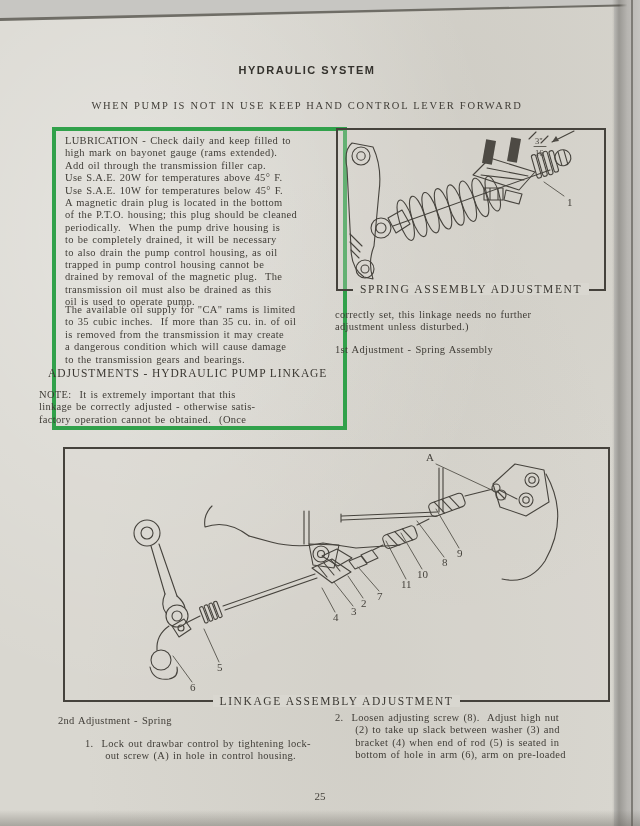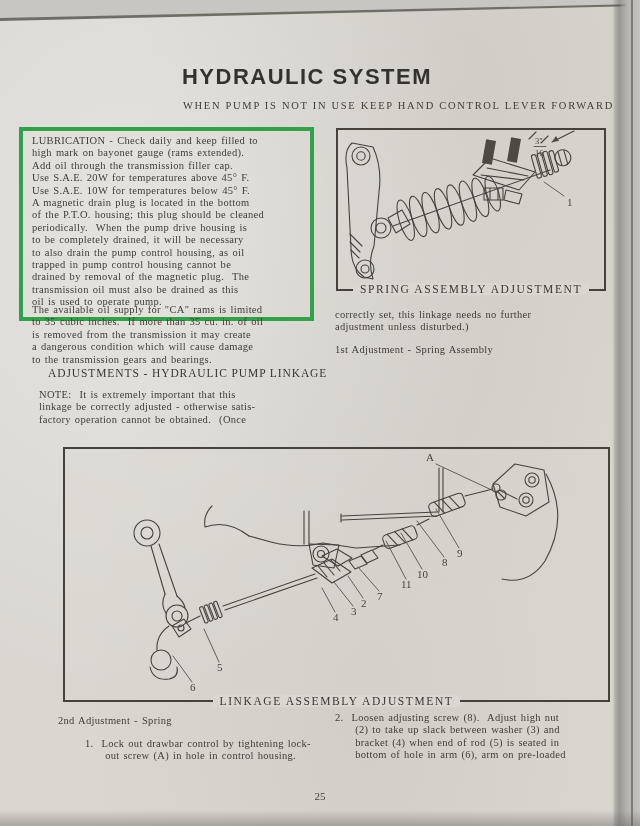--- a/index.html
+++ b/index.html
@@ -17,21 +17,21 @@
       #d9d7d0;
   }
   .abs{position:absolute;}
   .body-text{
     font:10.5px/12.4px "Liberation Serif",serif;
     letter-spacing:.3px;word-spacing:1.1px;color:#403d37;
     white-space:pre-wrap;
   }
   .page-title{
     font-family:"Liberation Sans",sans-serif;font-weight:bold;
-    font-size:22px;letter-spacing:1.5px;color:#34322d;text-align:center;
+    font-size:11px;letter-spacing:1.5px;color:#34322d;text-align:center;
   }
   .page-subtitle{
     font-size:10.5px;letter-spacing:1.7px;color:#403d37;text-align:center;
     font-family:"Liberation Serif",serif;
   }
   .section-heading{
     font:11.5px/13px "Liberation Serif",serif;letter-spacing:.9px;color:#3b3832;
   }
   .highlight-box{
     border:4px solid #31a14b;
@@ -60,23 +60,23 @@
   .scan-bottom{position:absolute;left:0;bottom:0;width:640px;height:16px;
     background:linear-gradient(to bottom, rgba(95,92,85,0) 0%, rgba(95,92,85,0.40) 100%);}
 </style>
 </head>
 <body>
 
 <div class="page">
 
   <div class="abs page-title" style="left:0;top:60px;width:614px;">HYDRAULIC SYSTEM</div>
 
-  <div class="abs page-subtitle" style="left:0;top:96px;width:614px;text-align:right;">WHEN PUMP IS NOT IN USE KEEP HAND CONTROL LEVER FORWARD</div>
-
-  <div class="abs highlight-box" style="left:19px;top:123px;width:295px;height:194px;box-sizing:border-box;padding-left:21px;">
+  <div class="abs page-subtitle" style="left:0;top:96px;width:614px;">WHEN PUMP IS NOT IN USE KEEP HAND CONTROL LEVER FORWARD</div>
+
+  <div class="abs highlight-box" style="left:52px;top:123px;width:295px;height:303px;box-sizing:border-box;padding-left:21px;">
     <div class="abs body-text" style="left:9px;top:4px;width:276px;">LUBRICATION - Check daily and keep filled to
 high mark on bayonet gauge (rams extended).
 Add oil through the transmission filler cap.
 Use S.A.E. 20W for temperatures above 45° F.
 Use S.A.E. 10W for temperatures below 45° F.
 A magnetic drain plug is located in the bottom
 of the P.T.O. housing; this plug should be cleaned
 periodically.  When the pump drive housing is
 to be completely drained, it will be necessary
 to also drain the pump control housing, as oil

